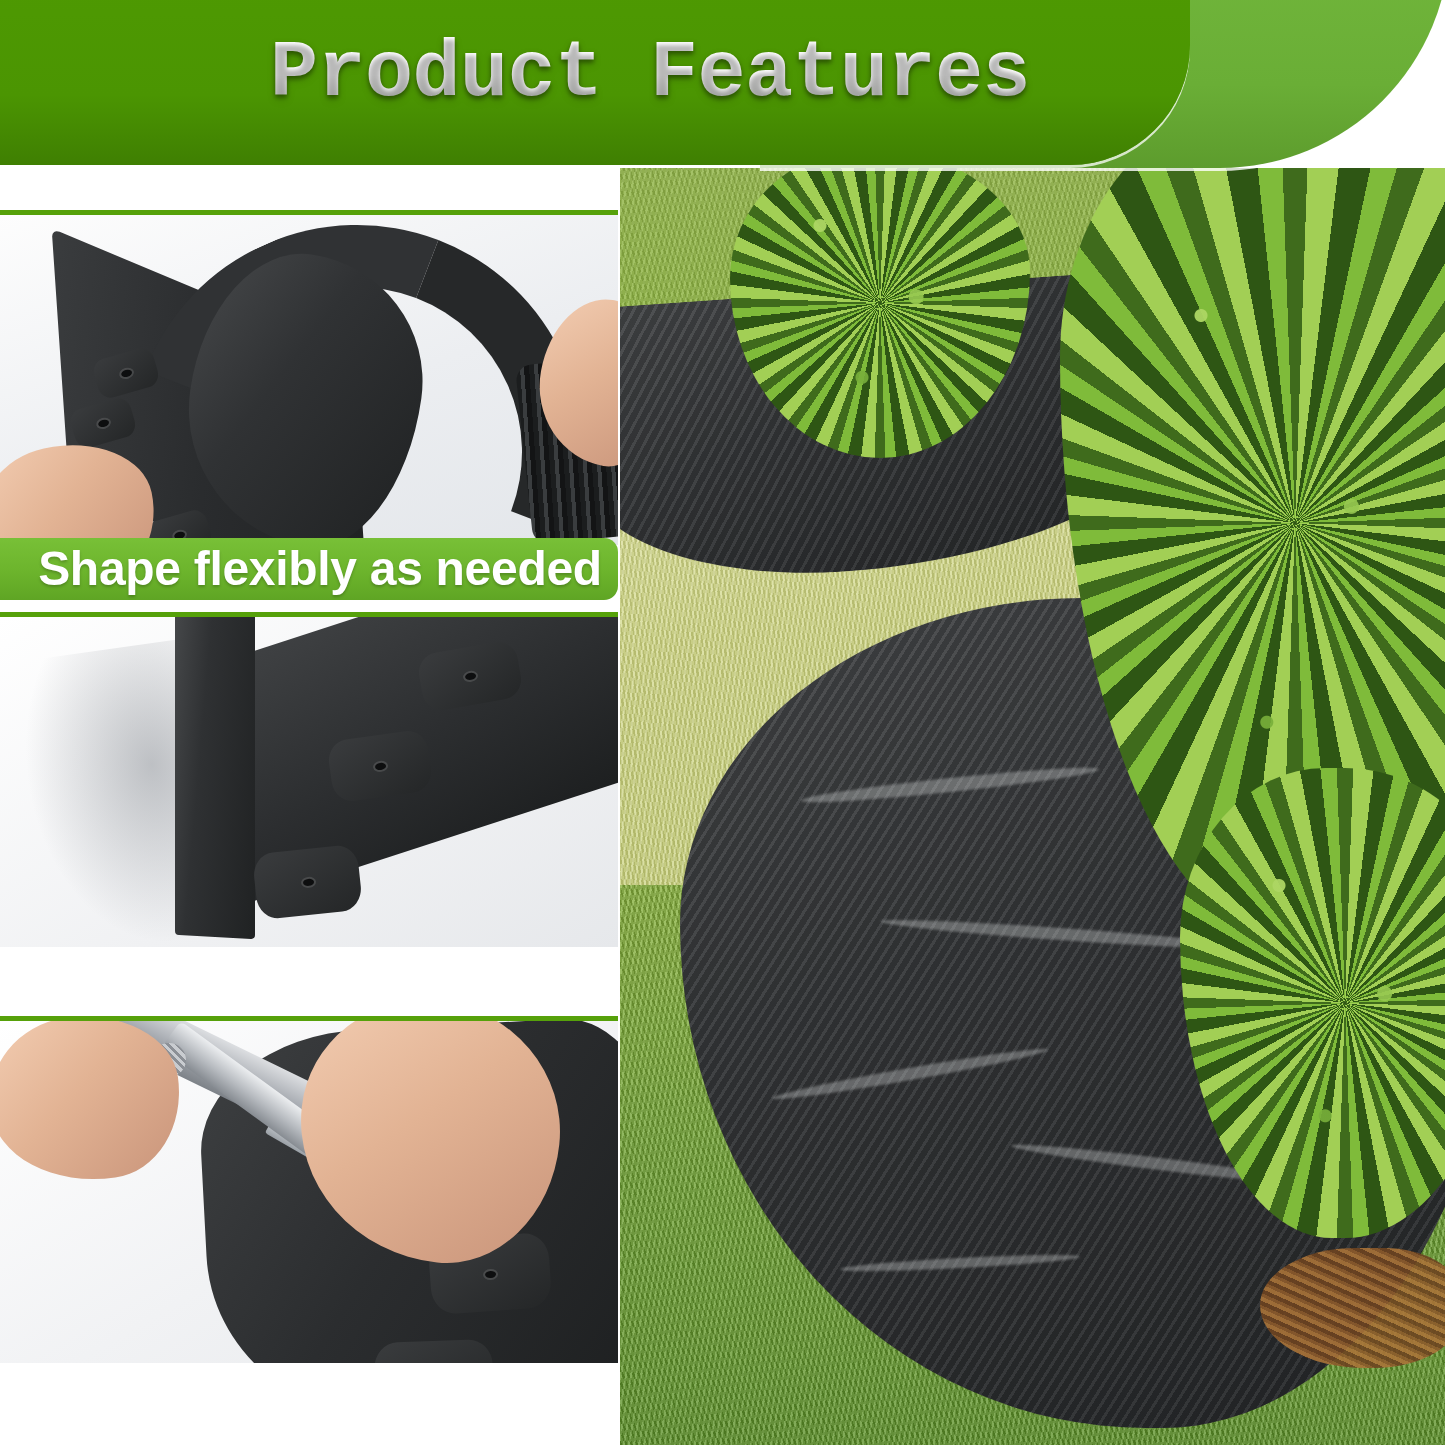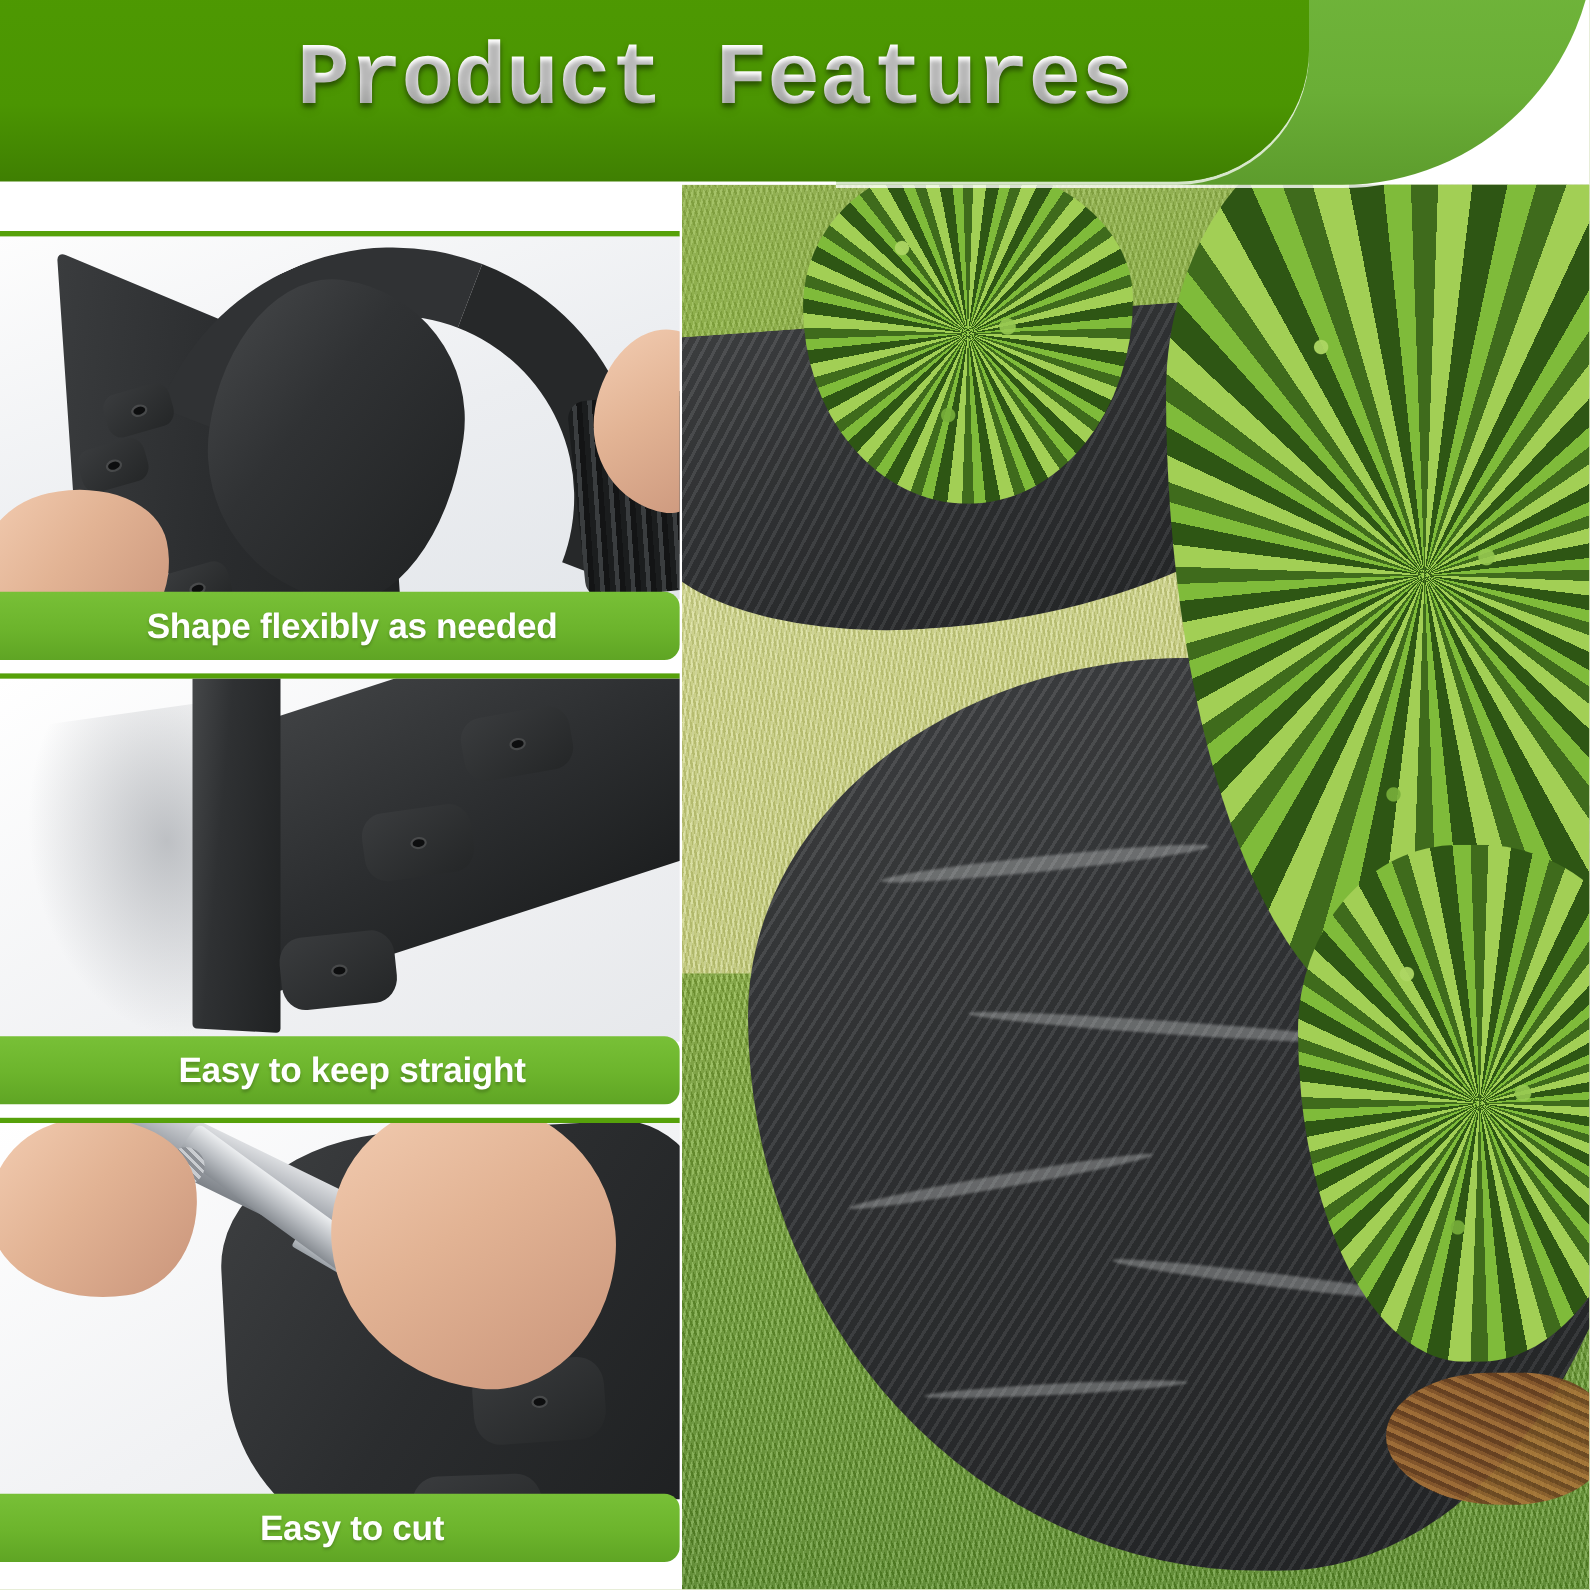--- a/index.html
+++ b/index.html
@@ -165,21 +165,21 @@
     height: 62px;
     background: linear-gradient(180deg, #78c037 0%, #6cb42c 55%, #5fa524 100%);
     border-radius: 0 14px 14px 0;
     box-shadow: 0 3px 0 rgba(255,255,255,.85);
     display: flex;
     align-items: center;
     justify-content: center;
   }
   .panel-caption span {
     color: #ffffff;
-    font-size: 32px;
+    font-size: 48px;
     font-weight: bold;
     letter-spacing: -0.3px;
     text-shadow: 0 2px 3px rgba(0,0,0,.22);
     line-height: 1;
     margin-left: 22px;
   }
 
   
   .p1-bg { position:absolute; inset:0;
            background: linear-gradient(160deg, #fdfdfd 0%, #eceef1 55%, #e3e6ea 100%); }
@@ -346,37 +346,31 @@
     <div class="panel" style="top:612px;height:392px;">
       <div class="panel-photo" style="height:330px;">
         <div class="p2-bg"></div>
         <div class="p2-shadow"></div>
         <div class="p2-flange"></div>
         <div class="p2-wall"></div>
         <div class="stake p2-s3"></div>
         <div class="stake p2-s1"></div>
         <div class="stake p2-s2"></div>
       </div>
-      <div class="panel-caption" style="top:330px;">
-        <span>Easy to keep straight</span>
-      </div>
     </div>
 
     <div class="panel" style="top:1016px;height:404px;">
       <div class="panel-photo" style="height:342px;">
         <div class="p3-bg"></div>
         <div class="p3-strip"></div>
         <div class="stake p3-s1"></div>
         <div class="stake p3-s2"></div>
         <div class="p3-blade"></div>
         <div class="p3-shear-a"></div>
         <div class="p3-shear-b"></div>
         <div class="p3-spring"></div>
         <div class="hand p3-hand-l"></div>
         <div class="hand p3-hand-r"></div>
       </div>
-      <div class="panel-caption" style="top:342px;">
-        <span>Easy to cut</span>
-      </div>
     </div>
 
   </div>
 </div>
 
 </body></html>

